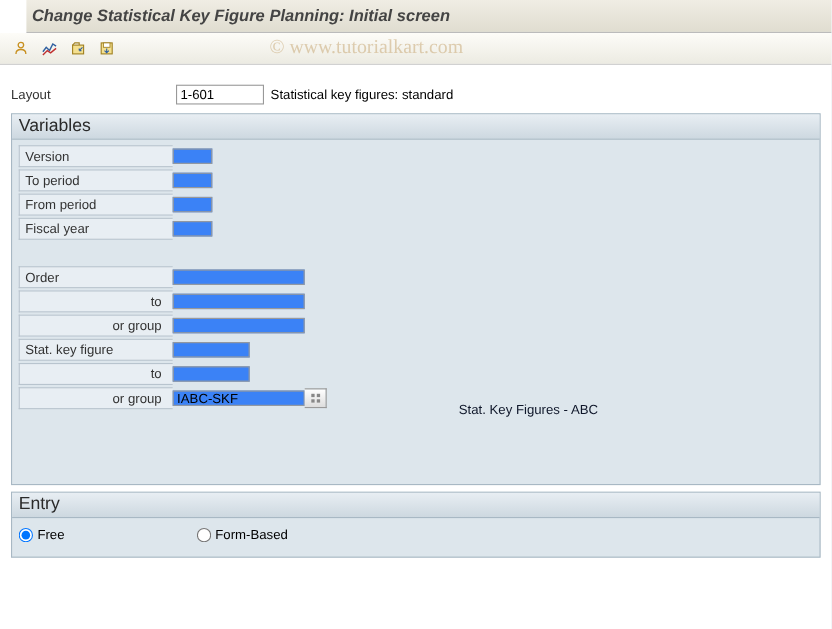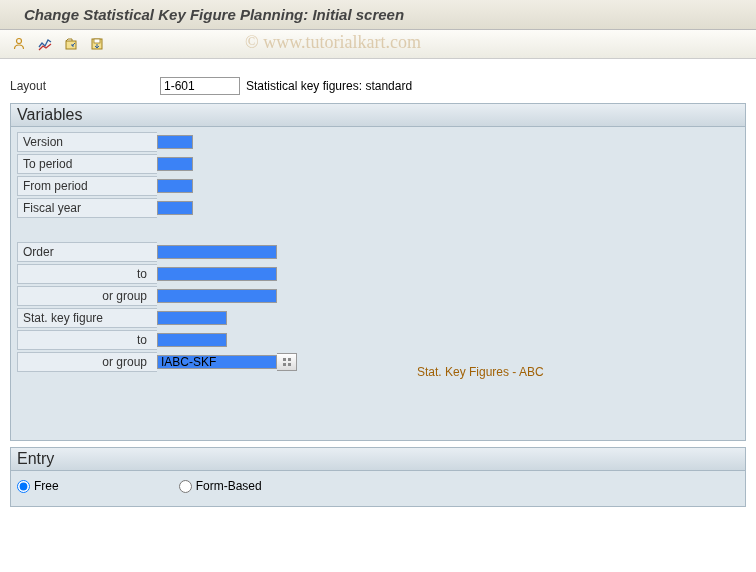--- a/index.html
+++ b/index.html
@@ -8,21 +8,22 @@
       font-size: 12px;
       background: #fff;
       width: 756px;
       height: 572px;
       overflow: hidden;
       position: relative;
     }
     .header-bar {
       background: linear-gradient(to bottom, #f0ede4 0%, #e0ddd0 100%);
       border-bottom: 1px solid #bbb;
-      padding: 6px 24px;
+      padding: 6px 5px;
+      margin-left: 24px;
     }
     .header-title {
       font-size: 15px;
       font-weight: bold;
       font-style: italic;
       color: #444;
     }
     .toolbar {
       background: linear-gradient(to bottom, #fdfcf8 0%, #ecebe2 100%);
       border-bottom: 1px solid #ccc;
@@ -103,21 +104,21 @@
       width: 20px;
       height: 18px;
       background: linear-gradient(to bottom, #fff, #ddd);
       border: 1px solid #999;
       border-left: none;
       display: inline-flex;
       align-items: center;
       justify-content: center;
       cursor: pointer;
     }
-    .field-desc { margin-left: 120px; color: #a16207; margin-top: 20px; }
+    .field-desc { margin-left: 120px; color: #0f172a; margin-top: 20px; }
     .gap { height: 22px; }
     .entry-body {
       display: flex;
       align-items: center;
       gap: 120px;
       padding: 8px 6px;
     }
     .radio-item {
       display: flex;
       align-items: flex-end;

